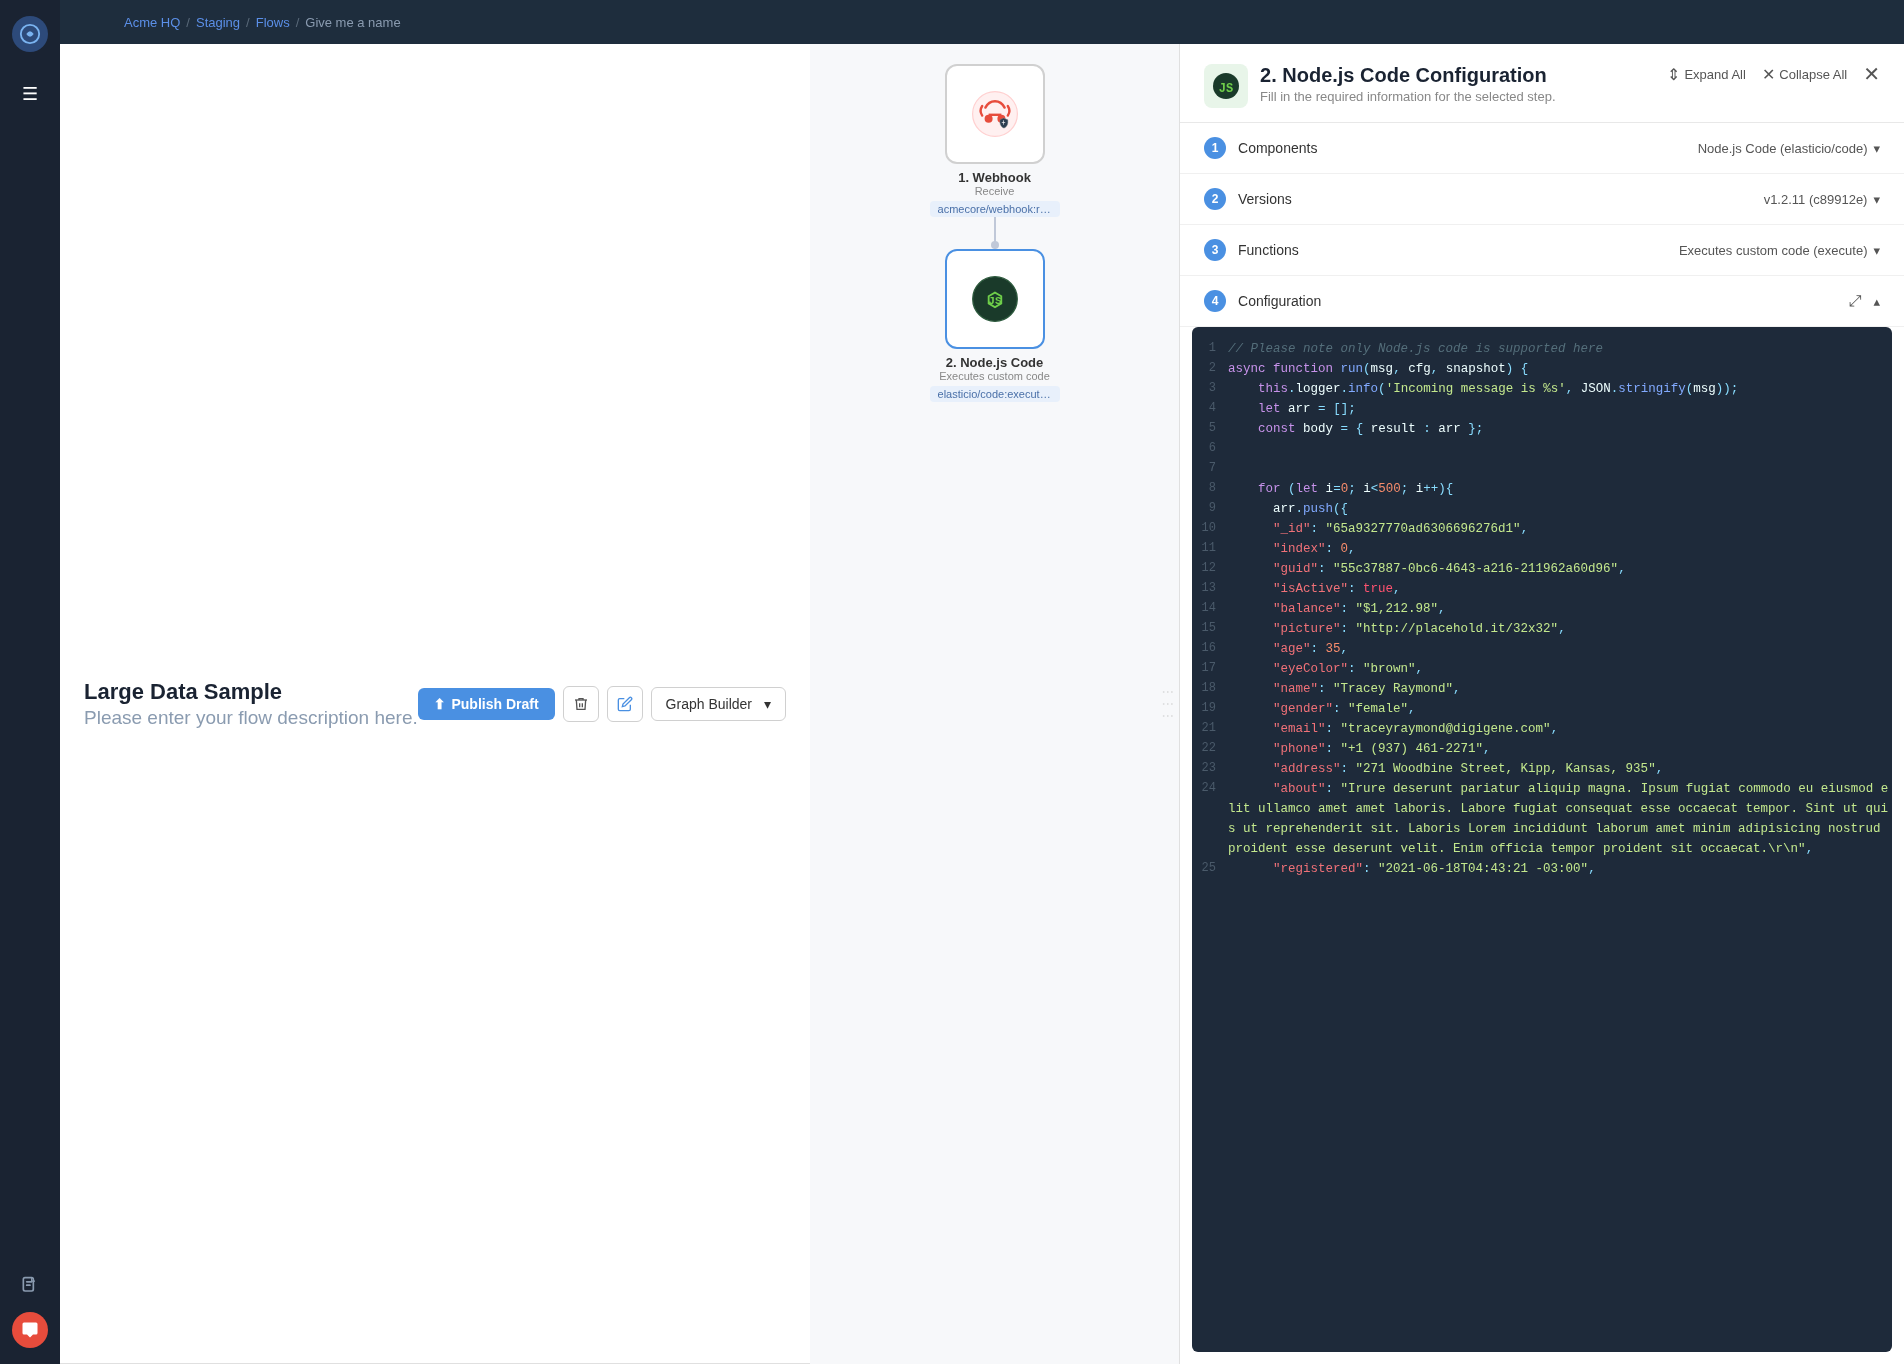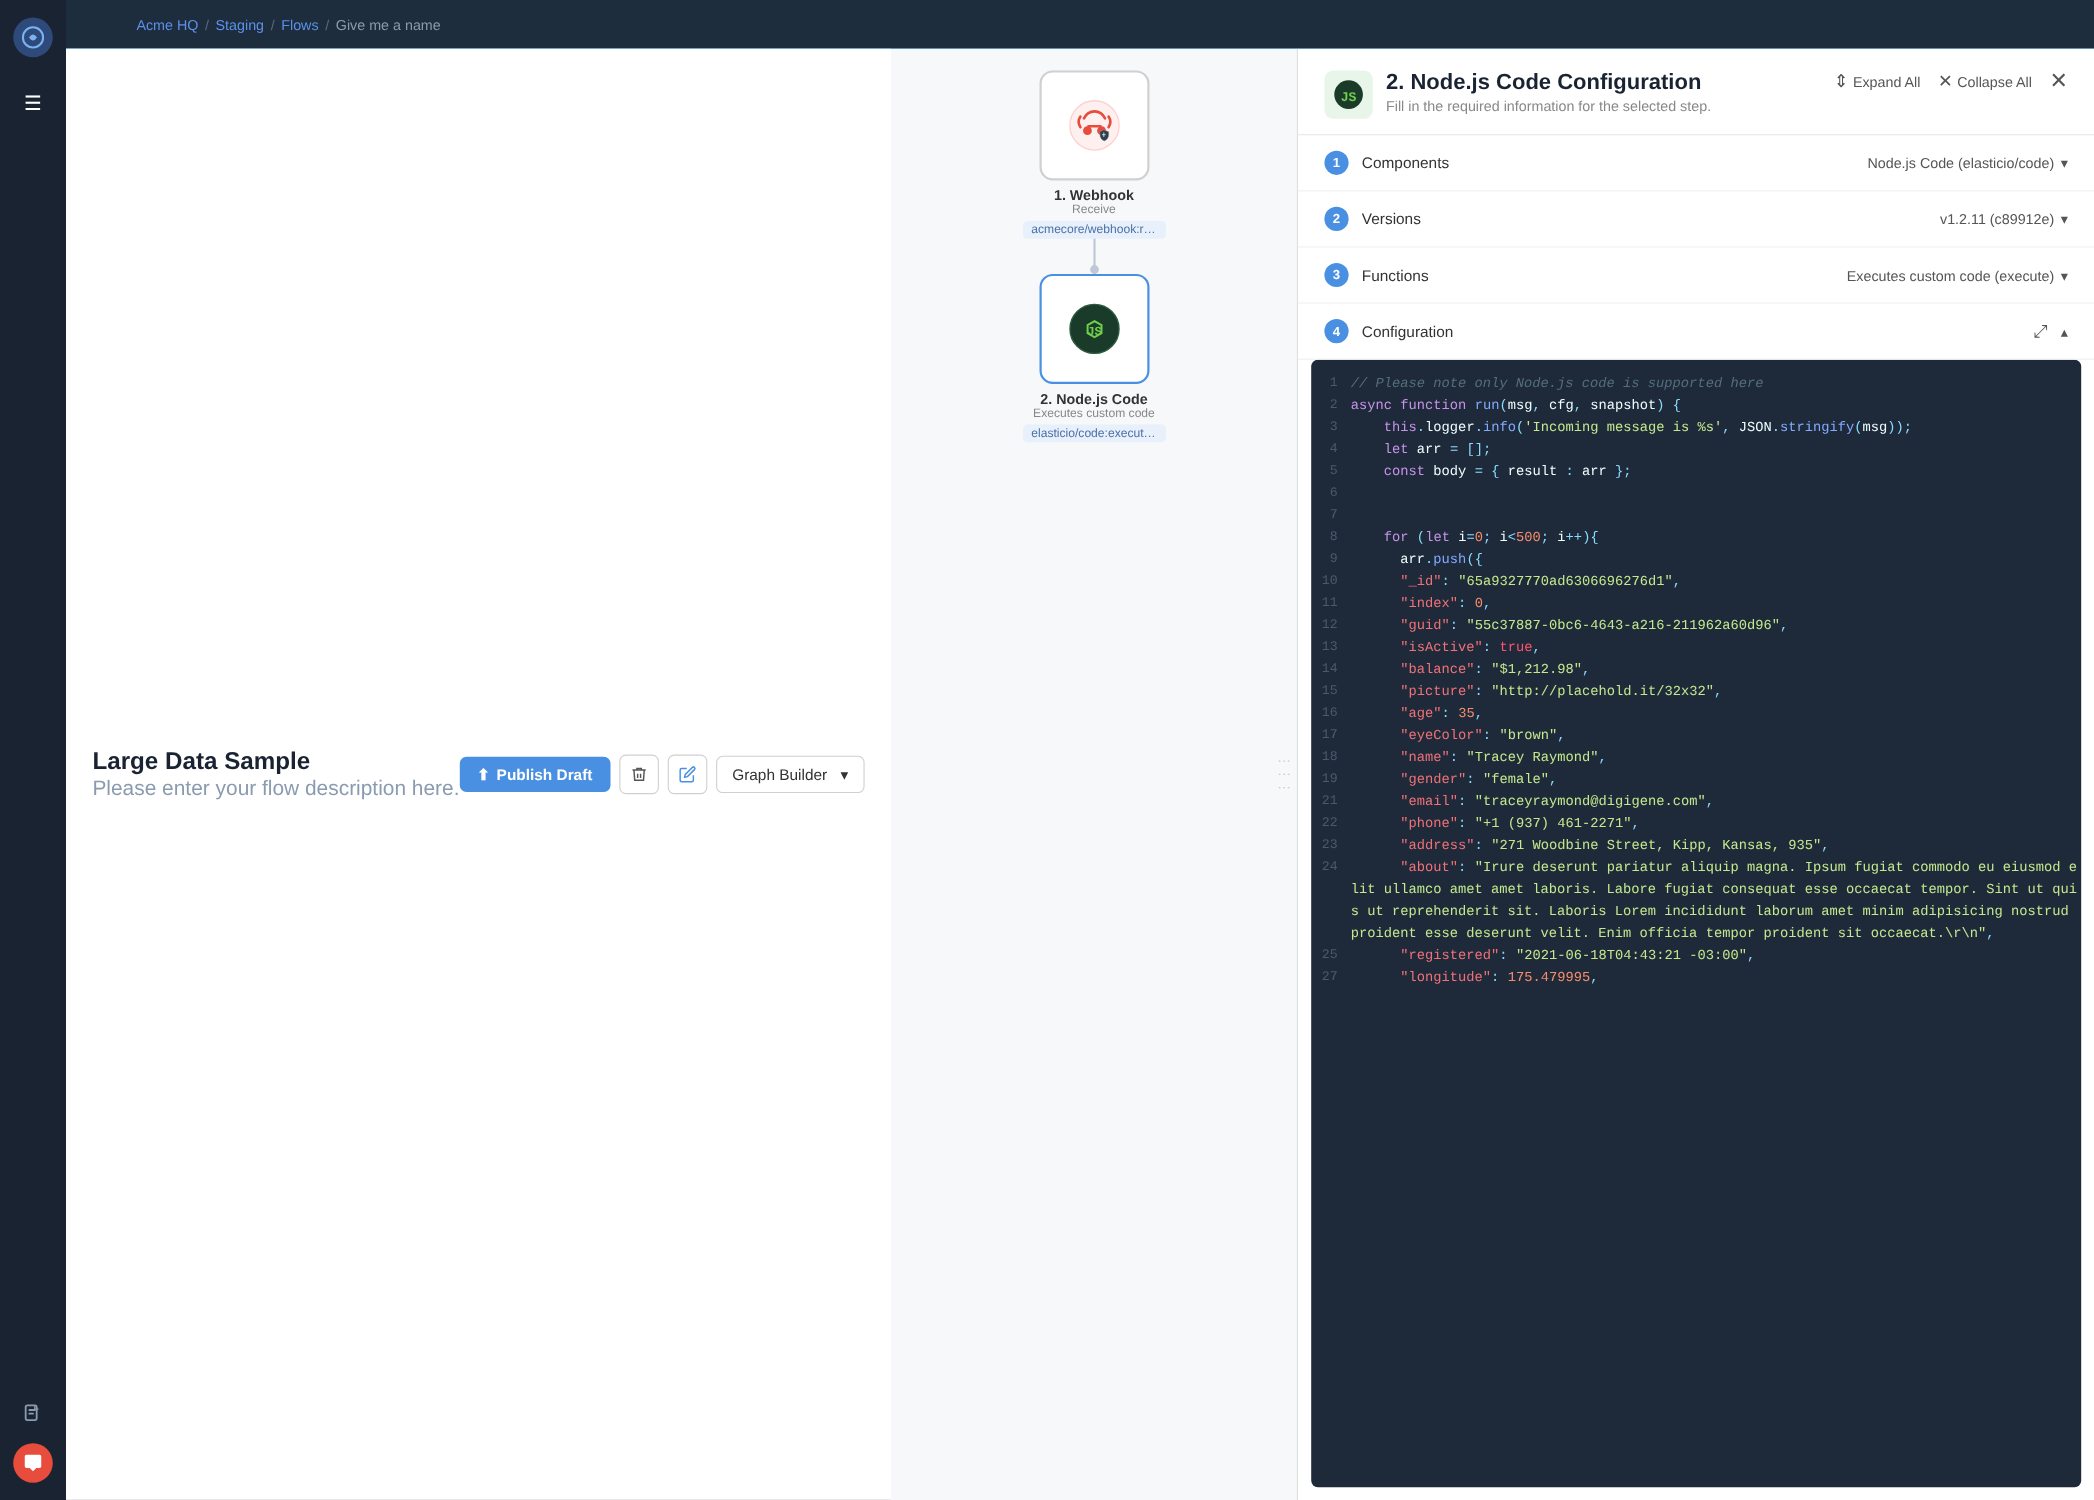--- a/index.html
+++ b/index.html
@@ -693,23 +693,19 @@
               <span class="line-num">24</span>
               <span class="line-code" style="white-space:pre-wrap; word-break:break-all;">      <span class="key">"about"</span><span class="punc">:</span> <span class="str">"Irure deserunt pariatur aliquip magna. Ipsum fugiat commodo eu eiusmod elit ullamco amet amet laboris. Labore fugiat consequat esse occaecat tempor. Sint ut quis ut reprehenderit sit. Laboris Lorem incididunt laborum amet minim adipisicing nostrud proident esse deserunt velit. Enim officia tempor proident sit occaecat.\r\n"</span><span class="punc">,</span></span>
             </div>
 
             <div class="code-line">
               <span class="line-num">25</span>
               <span class="line-code">      <span class="key">"registered"</span><span class="punc">:</span> <span class="str">"2021-06-18T04:43:21 -03:00"</span><span class="punc">,</span></span>
             </div>
 
 
-            <div class="code-line">
-              <span class="line-num">27</span>
-              <span class="line-code">      <span class="key">"longitude"</span><span class="punc">:</span> <span class="num">175.479995</span><span class="punc">,</span></span>
-            </div>
           </div>
         </div>
 
       </div>
     </div>
   </div>
 </div>
 
 </body></html>

